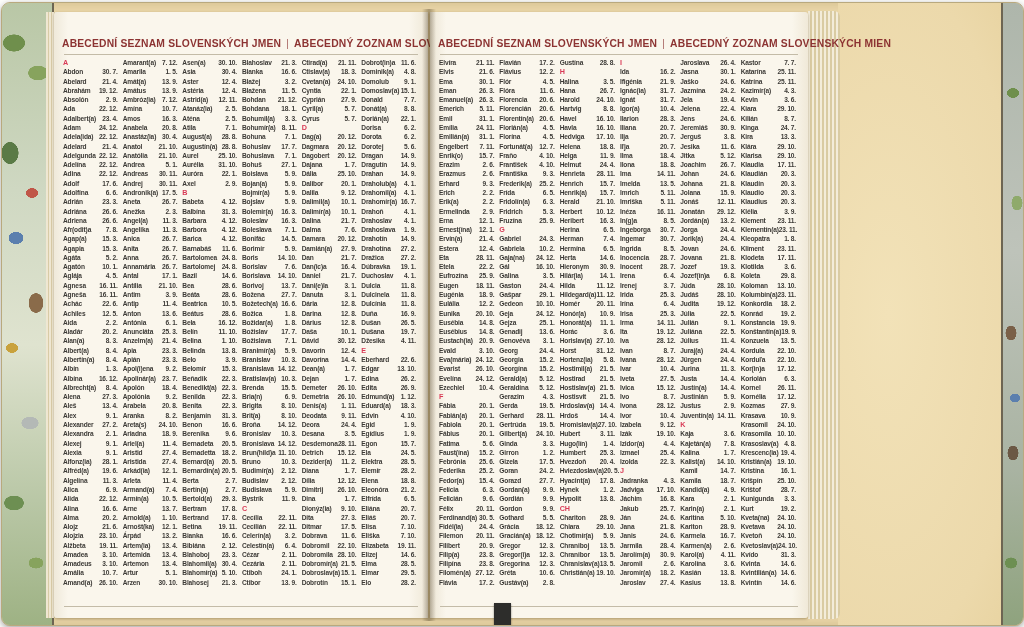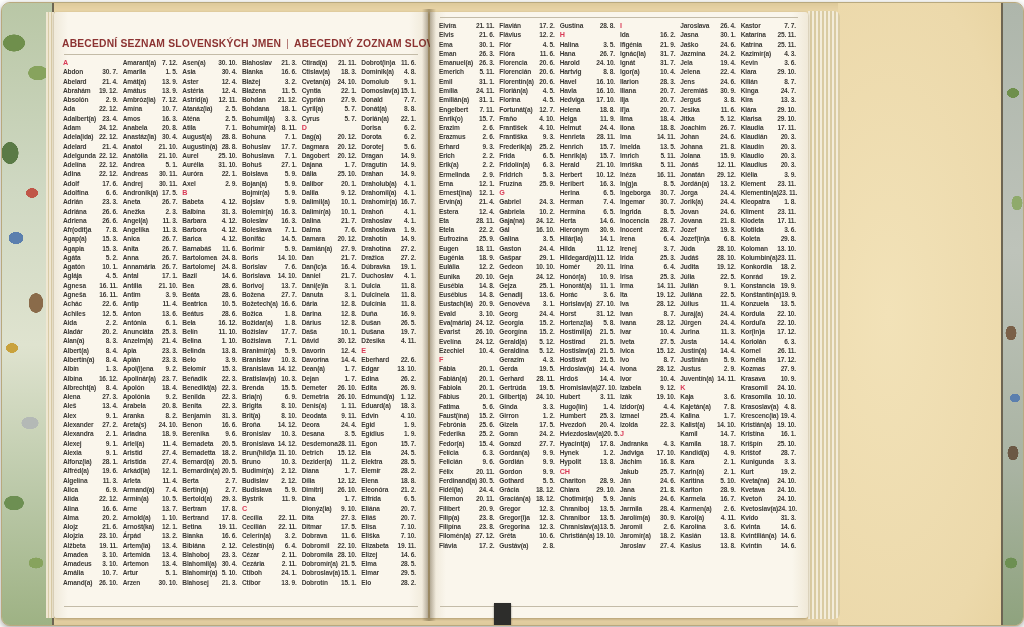--- a/index.html
+++ b/index.html
@@ -1446,20 +1446,23 @@
             <div class="row">
               <span class="nm">Elo</span>
               <span class="dt">28. 2.</span>
             </div>
           </div>
         </div>
       <div class="brule"></div>
     </div>
 
     <div class="page page-right">
+      <div class="page-header" style="color: rgb(140, 51, 50);">
+        <span>ABECEDNÍ SEZNAM SLOVENSKÝCH JMEN</span><span class="sep">|</span><span>ABECEDNÝ ZOZNAM SLOVENSKÝCH MIEN</span>
+      </div>
       <div class="hrule"></div>
       <div class="cols">
           <div class="col">
             <div class="row">
               <span class="nm">Elvíra</span>
               <span class="dt">21. 11.</span>
             </div>
             <div class="row">
               <span class="nm">Elvis</span>
               <span class="dt">21. 6.</span>

